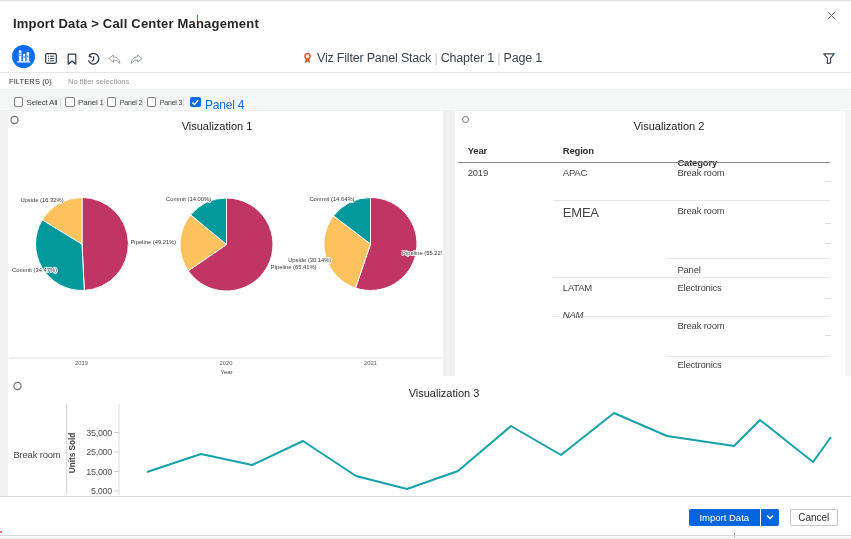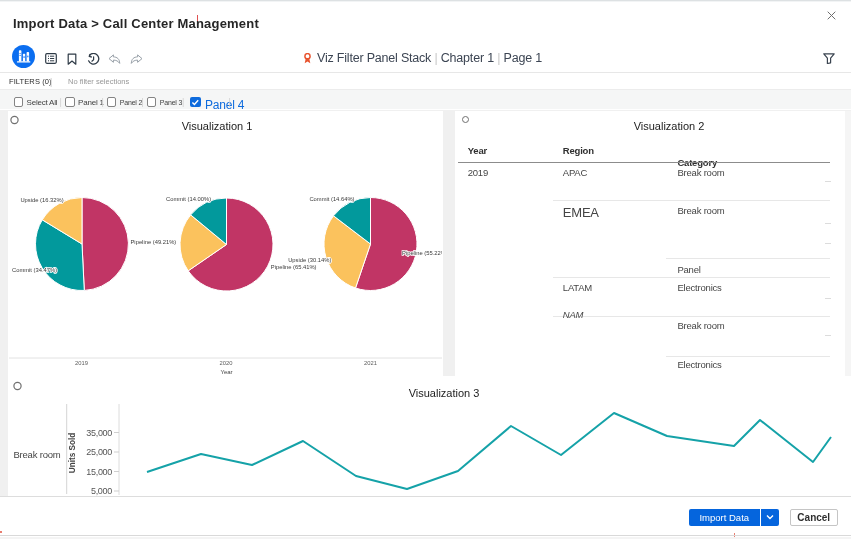--- a/index.html
+++ b/index.html
@@ -193,17 +193,17 @@
     <polyline points="147,472 201,454 252,465 303,441 356,476 407,489 458,471 511,426 561,455 614,413 667,436 734,446 760,420 813,462 831,437" fill="none" stroke="#15a2a8" stroke-width="2" stroke-linejoin="round"></polyline>
   </g>
 </svg>
 
 <div class="abs" style="left:0;top:496px;width:851px;height:43px;background:#fff;border-top:1px solid #ddd;"></div>
 <div class="abs" style="left:688.5px;top:508.5px;width:71.5px;height:17.5px;background:#0565dd;border-radius:2px 0 0 2px;color:#fff;font-size:9.5px;text-align:center;line-height:17.5px;">Import Data</div>
 <div class="abs" style="left:761px;top:508.5px;width:18px;height:17.5px;background:#0565dd;border-radius:0 2px 2px 0;"></div>
 <svg class="abs" style="left:765px;top:514px" width="10" height="7" viewBox="0 0 10 7">
     <path d="M2,1.5 L5,4.5 L8,1.5" fill="none" stroke="#fff" stroke-width="1.4"></path>
   </svg>
-<div class="abs" style="left:789.5px;top:508.5px;width:48.5px;height:17.5px;background:#fff;border:1px solid #c5c5c5;border-radius:2px;color:#2e2e2e;font-size:10px;text-align:center;line-height:16px;font-weight:bold;">Cancel</div>
+<div class="abs" style="left:789.5px;top:508.5px;width:48.5px;height:17.5px;background:#fff;border:1px solid #c5c5c5;border-radius:2px;color:#2e2e2e;font-size:10px;text-align:center;line-height:16px;">Cancel</div>
 <div class="abs" style="left:733.5px;top:532.5px;width:1.5px;height:5px;background:#e87d6f;"></div>
 <div class="abs" style="left:0;top:530.5px;width:2px;height:2.5px;background:#e87d6f;"></div>
 <div class="abs" style="left:0;top:535.3px;width:851px;height:1.2px;background:#d9d9d9;"></div>
 <div class="abs" style="left:0;top:536.5px;width:851px;height:2.5px;background:#f4f4f4;"></div>
 
 </body></html>

